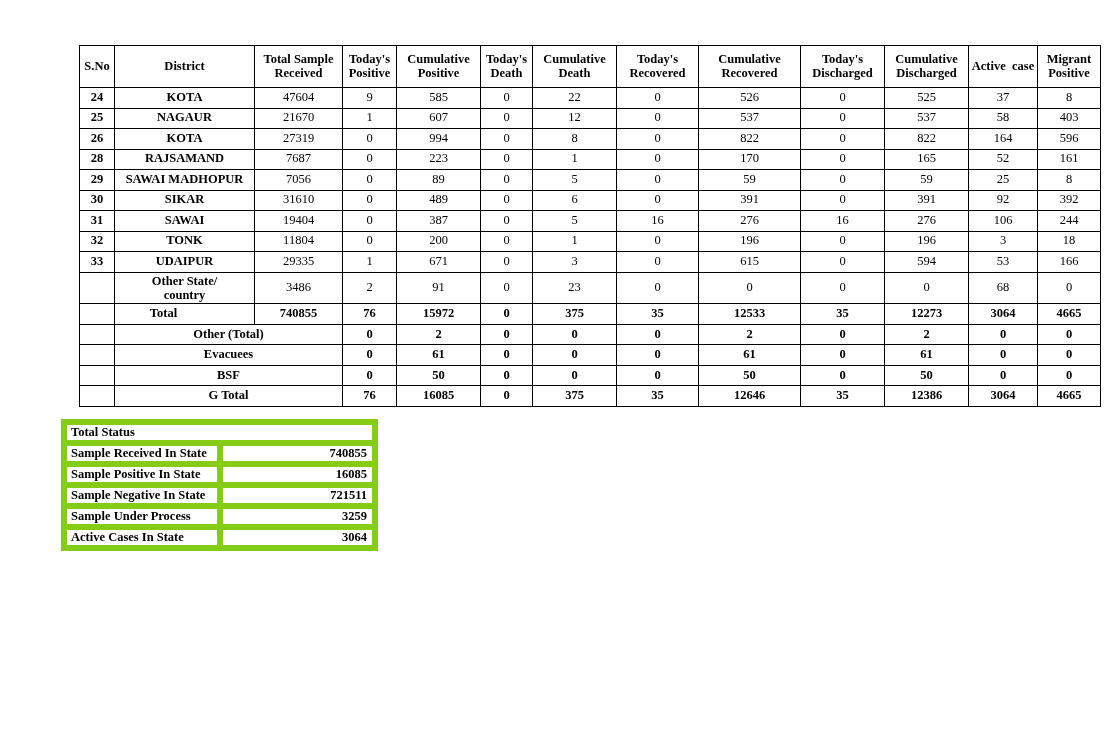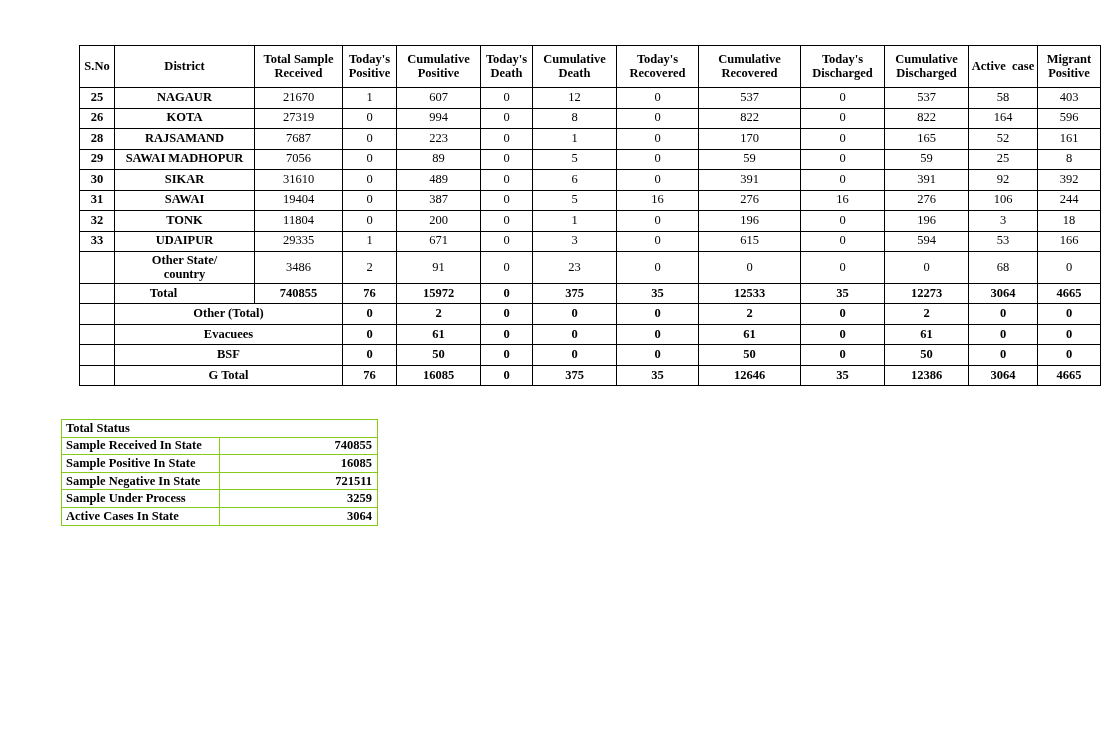--- a/index.html
+++ b/index.html
@@ -91,21 +91,21 @@
     left: 61px;
     top: 419px;
     width: 317px;
   }
   table.status {
     border-collapse: collapse;
     table-layout: fixed;
     width: 100%;
   }
   table.status td {
-    border: 1px solid #84cc16;
+    border: 6px solid #84cc16;
     font-weight: bold;
     font-size: 12.5px;
     height: 17.6px;
     padding: 0 0 0 4px;
     box-sizing: border-box;
     vertical-align: middle;
   }
   table.status td.status-value {
     text-align: right;
     padding: 0 5px 0 0;
@@ -147,20 +147,35 @@
         <th>Today's<br>Recovered</th>
         <th>Cumulative<br>Recovered</th>
         <th>Today's<br>Discharged</th>
         <th>Cumulative<br>Discharged</th>
         <th>Active&nbsp; case</th>
         <th>Migrant<br>Positive</th>
       </tr>
     </thead>
     <tbody id="district-body">
         <tr>
+          <td class="sno">24</td>
+          <td class="district">KOTA</td>
+          <td class="num-right">47604</td>
+          <td class="num">9</td>
+          <td class="num">585</td>
+          <td class="num">0</td>
+          <td class="num">22</td>
+          <td class="num">0</td>
+          <td class="num">526</td>
+          <td class="num">0</td>
+          <td class="num">525</td>
+          <td class="num">37</td>
+          <td class="num">8</td>
+        </tr>
+        <tr>
           <td class="sno">25</td>
           <td class="district">NAGAUR</td>
           <td class="num-right">21670</td>
           <td class="num">1</td>
           <td class="num">607</td>
           <td class="num">0</td>
           <td class="num">12</td>
           <td class="num">0</td>
           <td class="num">537</td>
           <td class="num">0</td>

